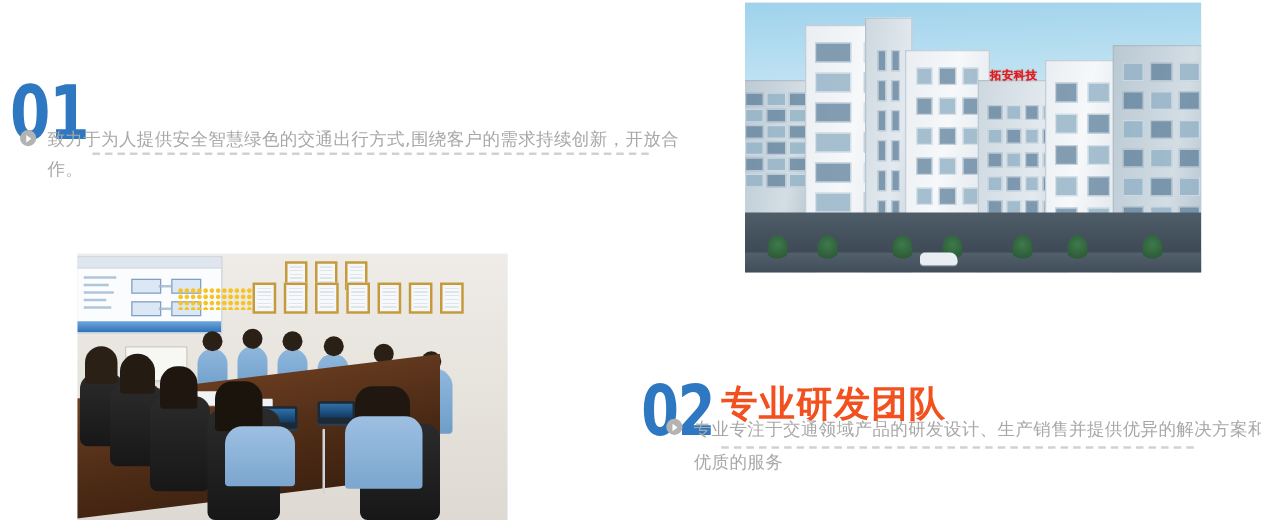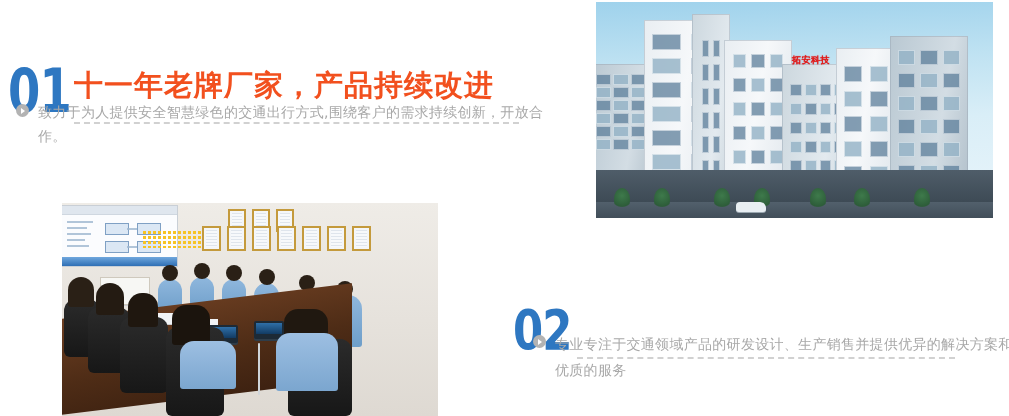--- a/index.html
+++ b/index.html
@@ -112,21 +112,20 @@
   #section-02 .sec-title { left: 64px; top: 5px; }
   #section-02 .sec-dash { left: 64px; top: 56px; width: 378px; }
   #section-02 .bullets { left: 20px; top: 74px; width: 488px; }
   #section-02 .bullet-text { line-height: 26px; }
 
   
   .photo {
     position: absolute;
     overflow: hidden;
     background: #dfe8ef;
-    padding-left: 32px;
   }
   #photo-building {
     left: 596px; top: 2px;
     width: 365px; height: 216px;
   }
   #photo-team {
     left: 62px; top: 203px;
     width: 344px; height: 213px;
   }
 
@@ -288,36 +287,36 @@
 </style>
 </head>
 <body>
 
 <div class="stage">
 
   <div class="section" id="section-01">
 
     <div class="sec-head">
       <div class="sec-num">01</div>
-      <div class="sec-title">十一年老牌厂家，产品持续改进</div>
       <div class="sec-dash"></div>
     </div>
 
     <div class="bullets">
       <div class="bullet-row">
         <span class="bullet-icon"></span>
         <span class="bullet-text">致力于为人提供安全智慧绿色的交通出行方式,围绕客户的需求持续创新，开放合作。</span>
       </div>
     </div>
   </div>
 
   <div class="section" id="section-02">
 
     <div class="sec-head">
       <div class="sec-num">02</div>
+      <div class="sec-title">专业研发团队</div>
       <div class="sec-dash"></div>
     </div>
 
     <div class="bullets">
       <div class="bullet-row">
         <span class="bullet-icon"></span>
         <span class="bullet-text">专业专注于交通领域产品的研发设计、生产销售并提供优异的解决方案和优质的服务</span>
       </div>
     </div>
   </div>

